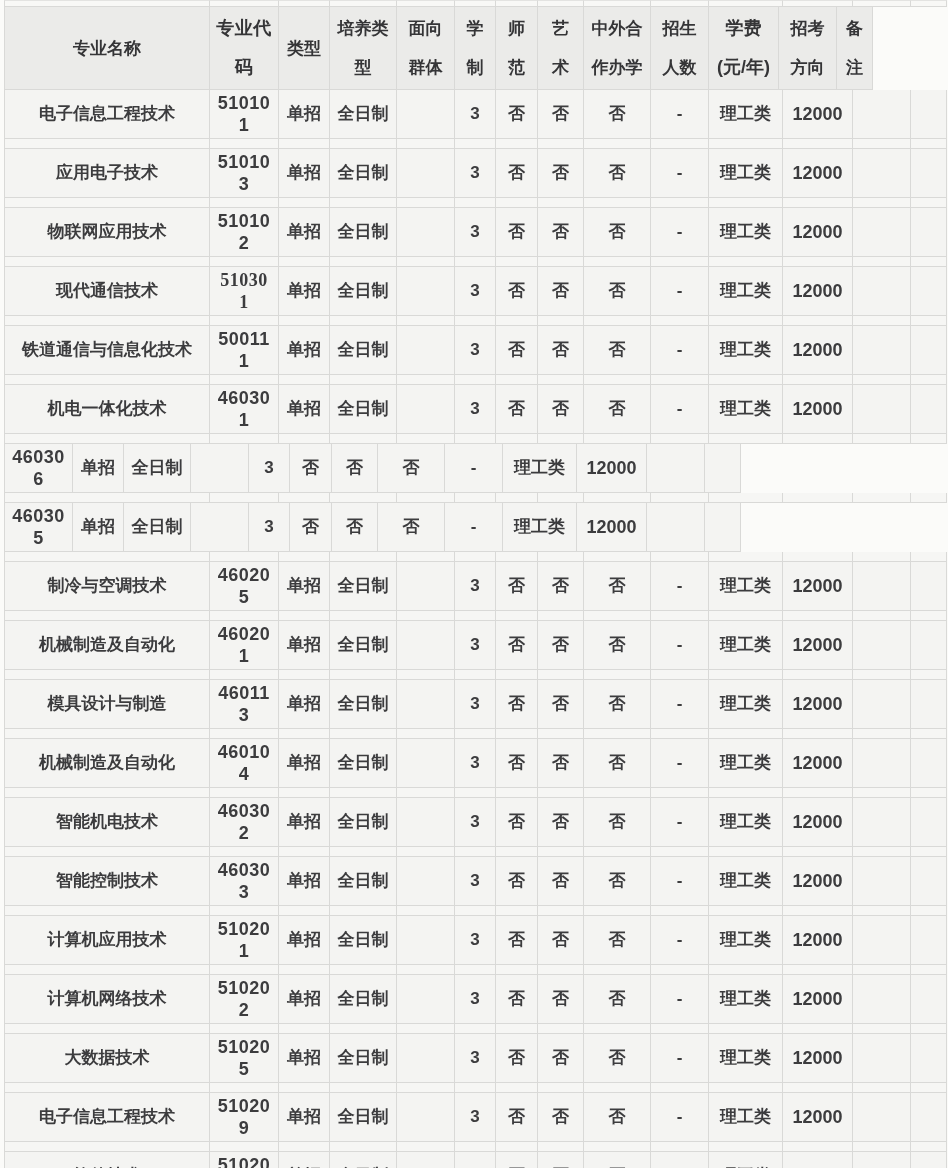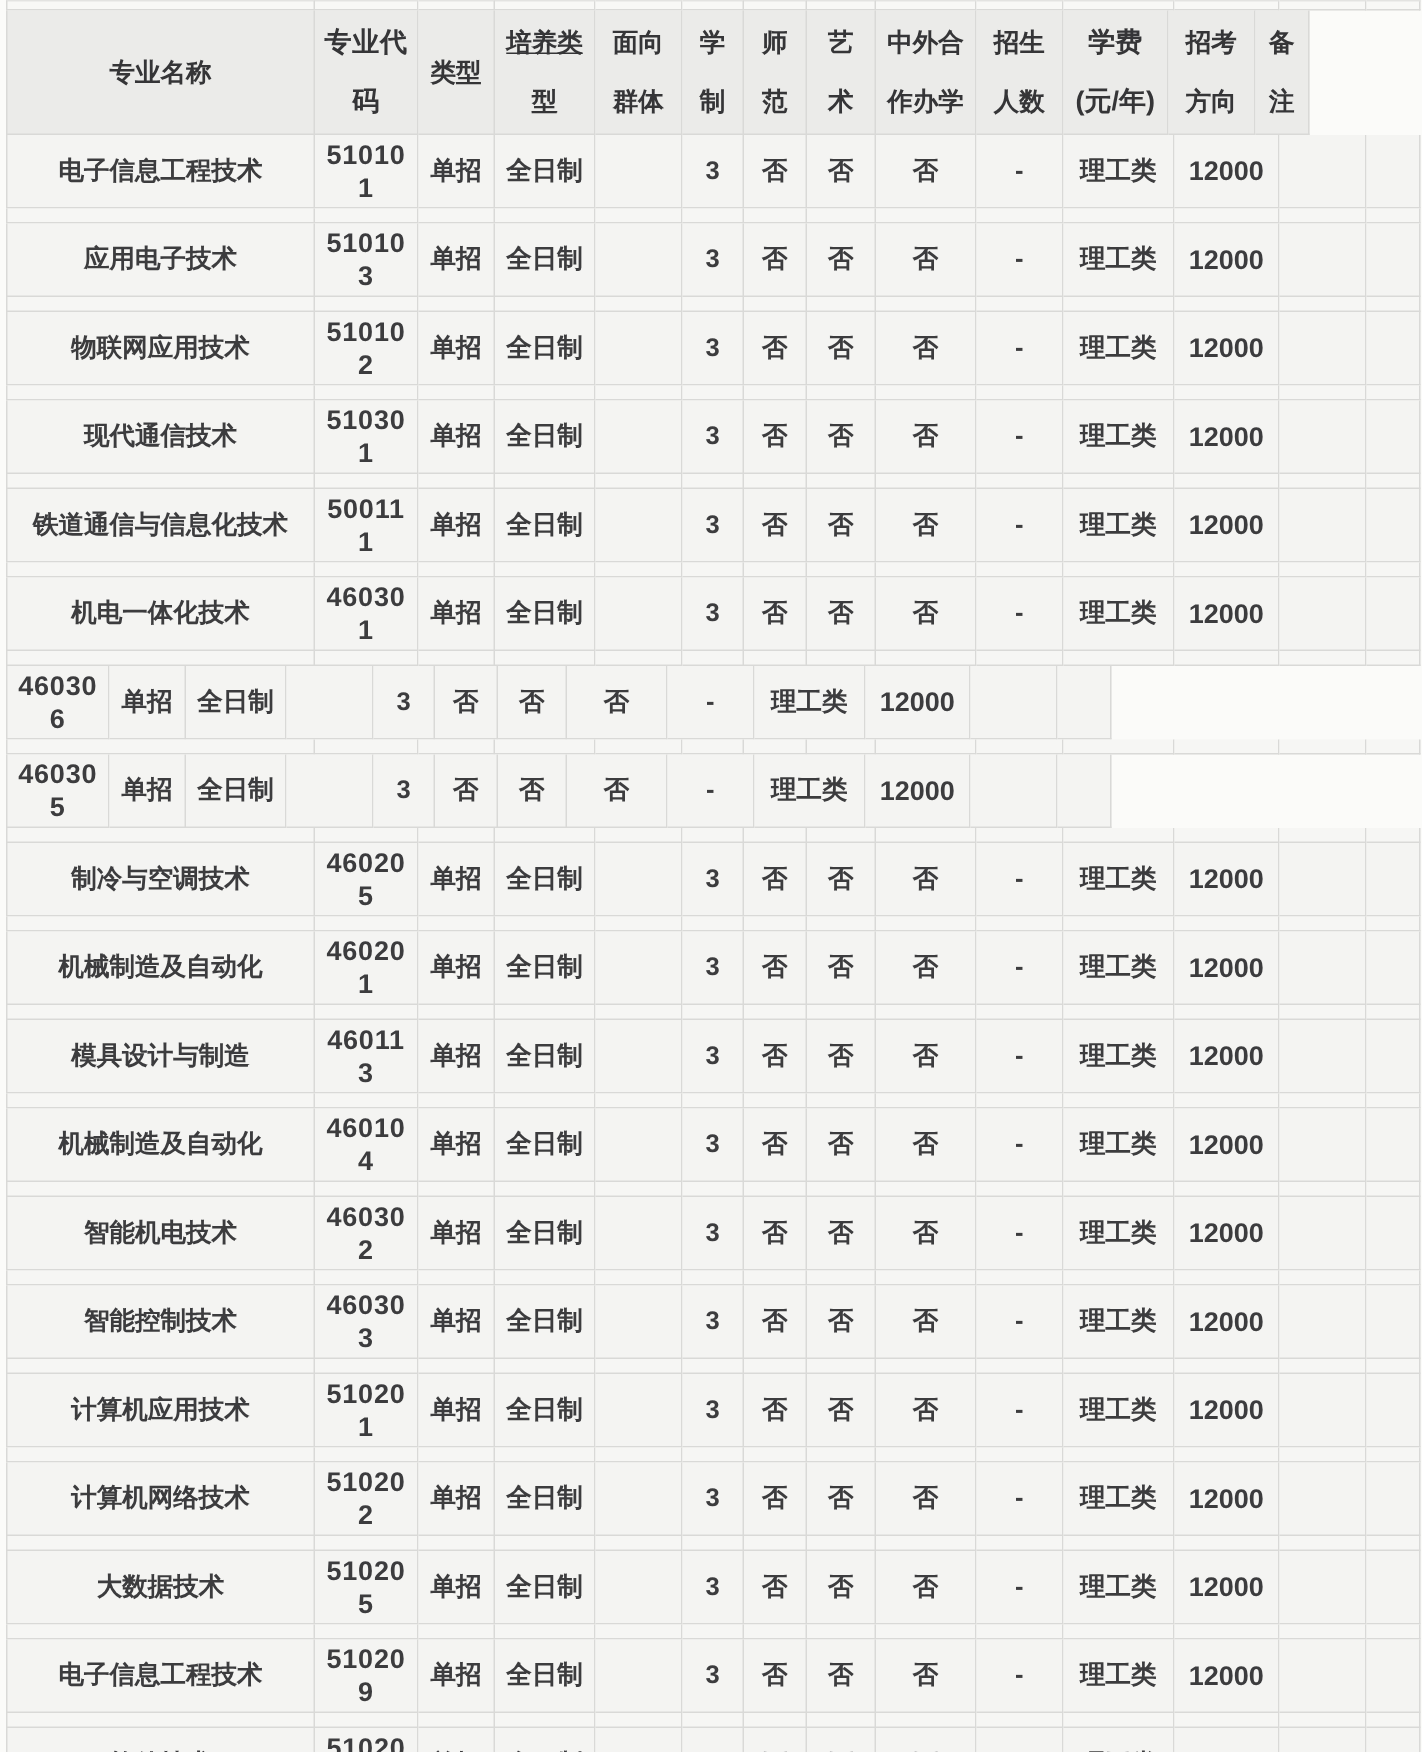--- a/index.html
+++ b/index.html
@@ -93,21 +93,21 @@
         <div class="cell col-enrollment" style="width: 58px;"></div>
         <div class="cell col-category" style="width: 74px;"></div>
         <div class="cell col-tuition" style="width: 70px;"></div>
         <div class="cell col-direction" style="width: 58px;"></div>
         <div class="cell col-remark" style="width: 36px;"></div>
       </div>
       <div class="tr headrow">
         <div class="cell col-name" style="width: 206px;">专业名称</div>
         <div class="cell col-code" style="width: 69px;">专业代码</div>
         <div class="cell col-type" style="width: 51px;">类型</div>
-        <div class="cell col-training" style="width: 67px; text-decoration: underline;">培养类型</div>
+        <div class="cell col-training" style="width: 67px;">培养类型</div>
         <div class="cell col-group" style="width: 58px;">面向群体</div>
         <div class="cell col-duration" style="width: 41px;">学制</div>
         <div class="cell col-normal" style="width: 42px;">师范</div>
         <div class="cell col-art" style="width: 46px;">艺术</div>
         <div class="cell col-coop" style="width: 67px;">中外合作办学</div>
         <div class="cell col-enrollment" style="width: 58px;">招生人数</div>
         <div class="cell col-tuition" style="width: 70px;">学费(元/年)</div>
         <div class="cell col-direction" style="width: 58px;">招考方向</div>
         <div class="cell col-remark" style="width: 36px;">备注</div>
       </div>
@@ -202,21 +202,21 @@
         <div class="cell col-art" style="width: 46px;"></div>
         <div class="cell col-coop" style="width: 67px;"></div>
         <div class="cell col-enrollment" style="width: 58px;"></div>
         <div class="cell col-category" style="width: 74px;"></div>
         <div class="cell col-tuition" style="width: 70px;"></div>
         <div class="cell col-direction" style="width: 58px;"></div>
         <div class="cell col-remark" style="width: 36px;"></div>
       </div>
       <div class="tr datarow">
         <div class="cell col-name" style="width: 206px;">现代通信技术</div>
-        <div class="cell col-code" style="width: 69px;">510301</div>
+        <div class="cell col-code" style="width: 69px; font-family: Liberation Serif, serif;">510301</div>
         <div class="cell col-type" style="width: 51px;">单招</div>
         <div class="cell col-training" style="width: 67px;">全日制</div>
         <div class="cell col-group" style="width: 58px;"></div>
         <div class="cell col-duration" style="width: 41px;">3</div>
         <div class="cell col-normal" style="width: 42px;">否</div>
         <div class="cell col-art" style="width: 46px;">否</div>
         <div class="cell col-coop" style="width: 67px;">否</div>
         <div class="cell col-enrollment" style="width: 58px;">-</div>
         <div class="cell col-category" style="width: 74px;">理工类</div>
         <div class="cell col-tuition" style="width: 70px;">12000</div>

